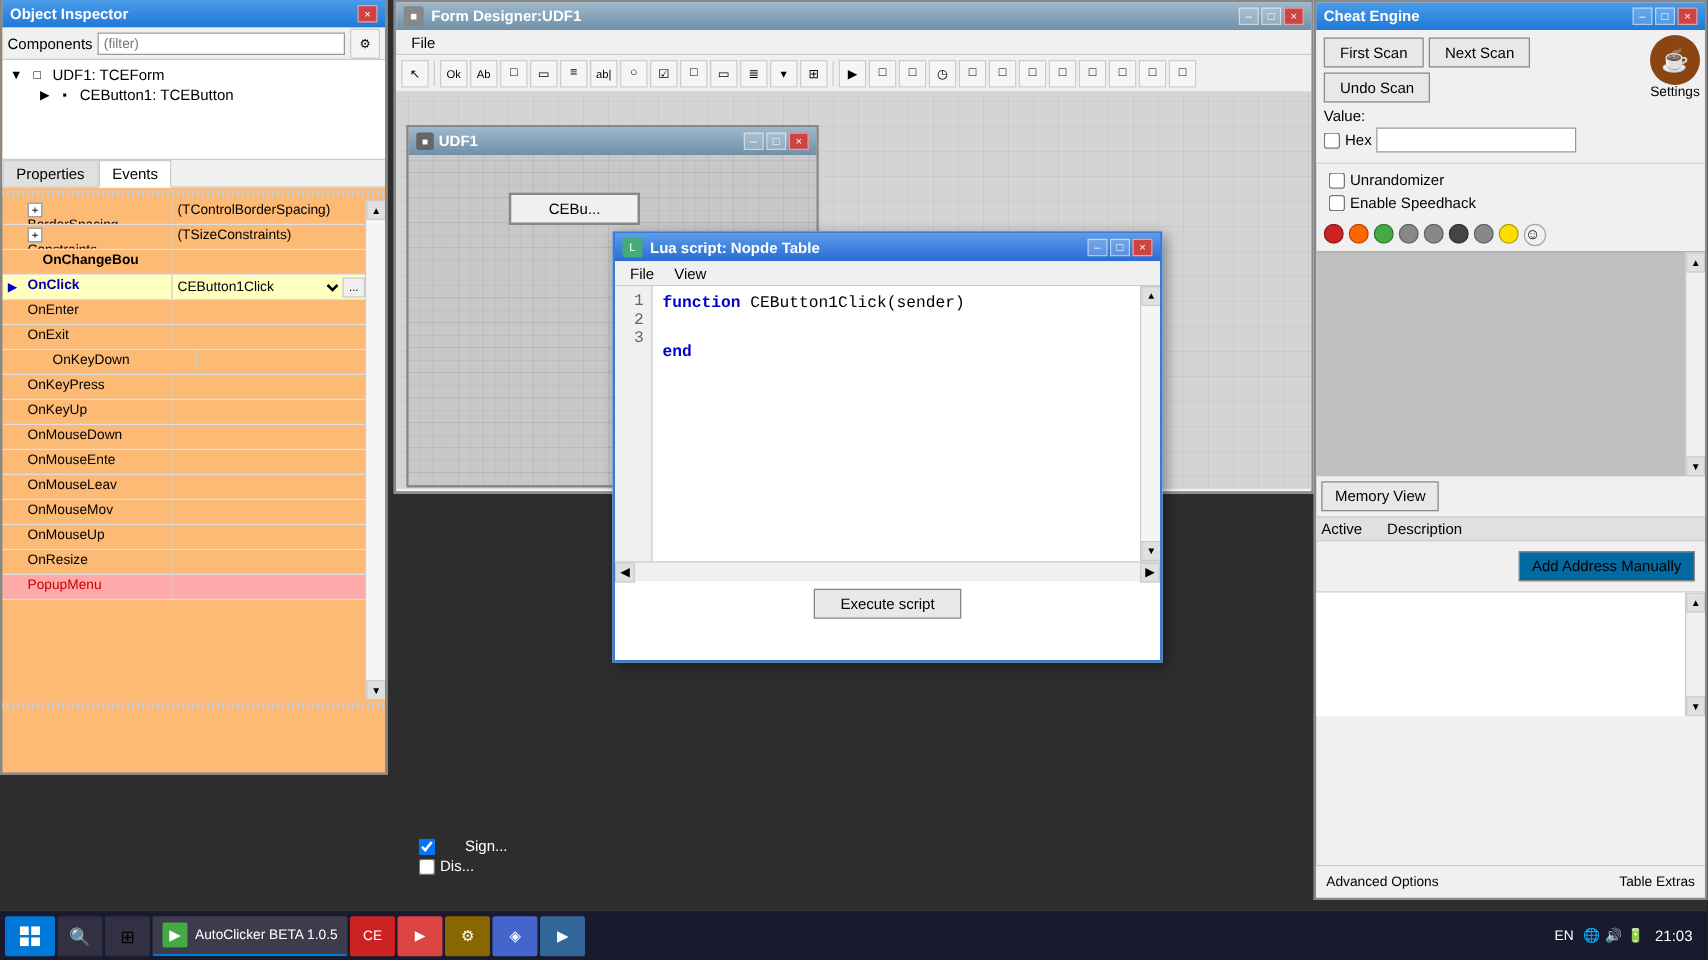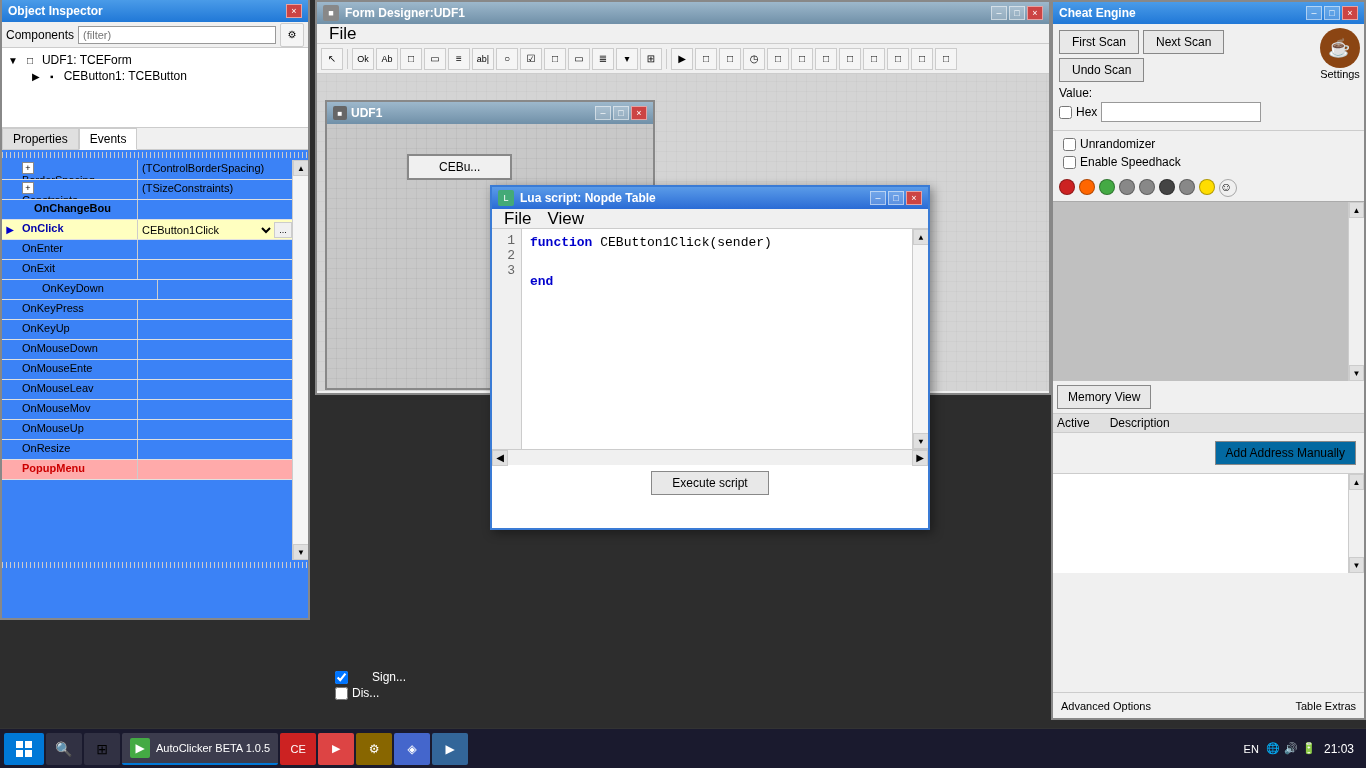--- a/index.html
+++ b/index.html
@@ -39,31 +39,31 @@
       border-bottom: 1px solid #ccc;
       height: 20px;
       display: flex;
       align-items: center;
       padding: 0 4px;
     }
 
     .menu-item {
       padding: 2px 8px;
       cursor: pointer;
-      font-size: 17px;
+      font-size: 12px;
     }
 
     
     .object-inspector {
       position: absolute;
       top: 0;
       left: 0;
       width: 310px;
       height: 620px;
-      background: #3b82f6;
+      background: #fdba74;
       border: 2px solid #888;
       border-top: 0;
     }
 
     .window-titlebar {
       background: linear-gradient(to bottom, #4a9be8, #2078d7);
       color: white;
       padding: 3px 6px;
       display: flex;
       align-items: center;
@@ -855,21 +855,21 @@
       </div>
       <div class="prop-row">
         <div class="prop-indicator"></div>
         <div class="prop-name" style="padding-left:4px;">
           <span>OnResize</span>
         </div>
         <div class="prop-value"></div>
       </div>
       <div class="prop-row" style="background:#ffaaaa;">
         <div class="prop-indicator"></div>
-        <div class="prop-name" style="padding-left:4px; color:#cc0000; font-weight:bold;">
+        <div class="prop-name" style="padding-left:4px; color:#cc0000; font-weight:normal;">
           <span>PopupMenu</span>
         </div>
         <div class="prop-value"></div>
       </div>
     </div>
     <div class="scrollbar-v">
       <div class="scroll-arrow-btn">▲</div>
       <div class="scroll-track"></div>
       <div class="scroll-arrow-btn">▼</div>
     </div>

